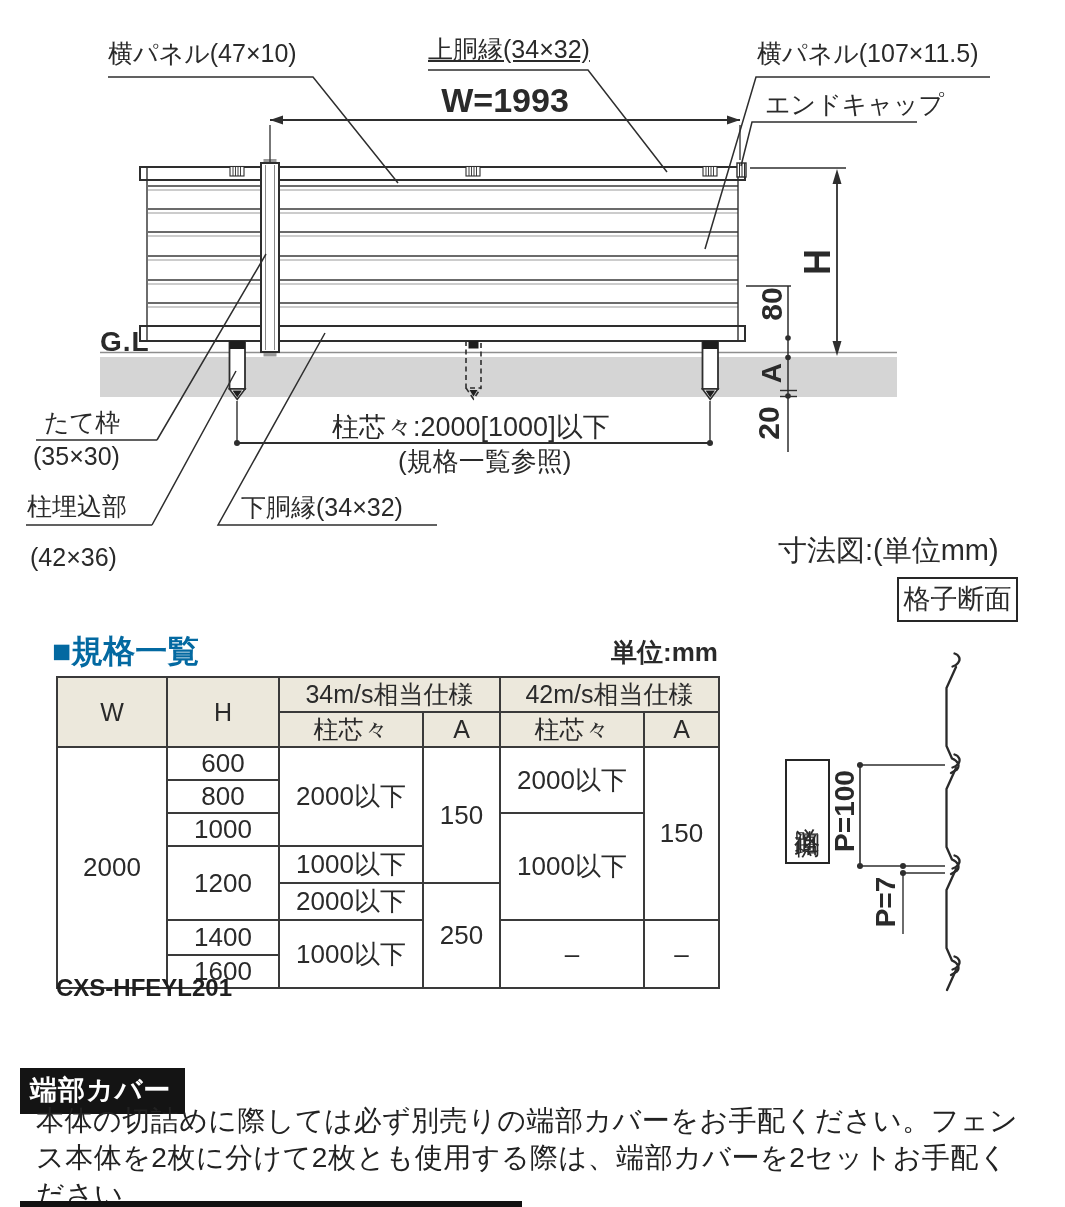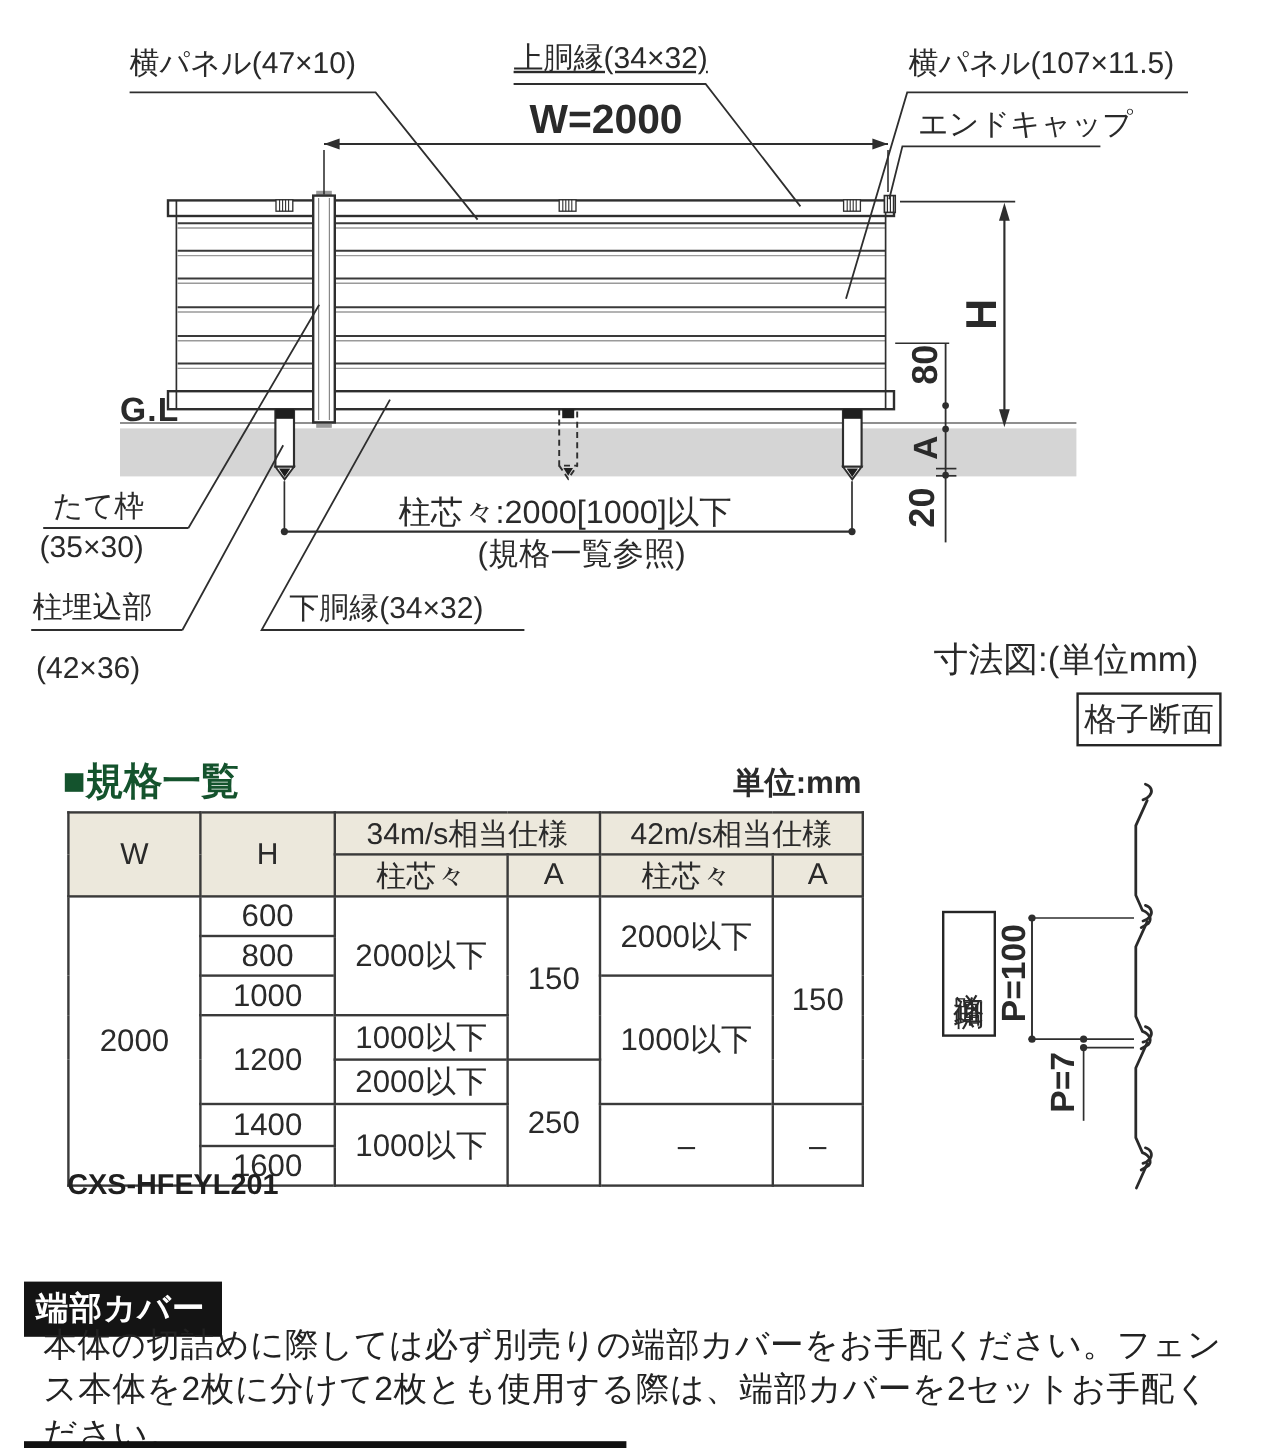--- a/index.html
+++ b/index.html
@@ -8,21 +8,21 @@
     font-family:"Liberation Sans","DejaVu Sans",sans-serif;color:#262626;
     overflow:hidden;
   }
   svg.artwork{position:absolute;left:0;top:0;z-index:1;}
   .lbl{position:absolute;z-index:2;white-space:nowrap;font-size:25px;font-weight:500;color:#2a2a2a;line-height:1.1;}
   .big{font-size:34px;font-weight:700;text-align:center;}
   .gl{font-size:28px;font-weight:700;letter-spacing:1px;}
   .rot{display:flex;align-items:center;justify-content:center;transform:rotate(-90deg);font-weight:600;}
   .boxed{border:2.5px solid #262626;display:flex;align-items:center;justify-content:center;background:#fff;}
   .vert{writing-mode:vertical-rl;text-orientation:upright;letter-spacing:3px;}
-  .tbl-head{font-size:32px;font-weight:700;color:#14532d;}
+  .tbl-head{font-size:32px;font-weight:700;color:#0369a1;}
   .unit{font-size:26px;font-weight:600;text-align:right;}
   table.spec{
     position:absolute;left:56px;top:676px;z-index:2;border-collapse:collapse;
     table-layout:fixed;width:662px;font-size:26px;color:#2a2a2a;
   }
   table.spec td,table.spec th{
     border:2px solid #3a3a3a;text-align:center;vertical-align:middle;
     padding:0;font-weight:500;background:#fff;
   }
   table.spec th{background:#ece8dc;font-weight:500;font-size:25px;}
@@ -187,21 +187,21 @@
     <line x1="900" y1="873" x2="945" y2="873" stroke-width="1.4"></line>
     <line x1="903" y1="873" x2="903" y2="934" stroke-width="1.4"></line>
     <circle cx="903" cy="866" r="3" fill="#2e2e2e" stroke="none"></circle>
     <circle cx="903" cy="873" r="3" fill="#2e2e2e" stroke="none"></circle>
   </g>
 </svg>
 
 <div class="lbl" style="left:108px;top:40px;">横パネル(47×10)</div>
 <div class="lbl" style="left:428px;top:36px;text-decoration:underline;">上胴縁(34×32)</div>
 <div class="lbl" style="left:757px;top:40px;">横パネル(107×11.5)</div>
-<div class="lbl big" style="left:405px;top:82px;width:200px;">W=2000</div>
+<div class="lbl big" style="left:405px;top:82px;width:200px;">W=1993</div>
 <div class="lbl" style="left:765px;top:91px;">エンドキャップ</div>
 <div class="lbl gl" style="left:100px;top:327px;">G.L</div>
 
 <div class="lbl rot" style="left:783px;top:244px;width:70px;height:36px;font-size:36px;font-weight:700;">H</div>
 <div class="lbl rot" style="left:741px;top:289px;width:60px;height:30px;font-size:30px;">80</div>
 <div class="lbl rot" style="left:752px;top:359px;width:40px;height:28px;font-size:28px;">A</div>
 <div class="lbl rot" style="left:738px;top:408px;width:60px;height:30px;font-size:30px;">20</div>
 
 <div class="lbl" style="left:332px;top:413px;font-size:27px;">柱芯々:2000[1000]以下</div>
 <div class="lbl" style="left:398px;top:447px;font-size:26px;">(規格一覧参照)</div>

